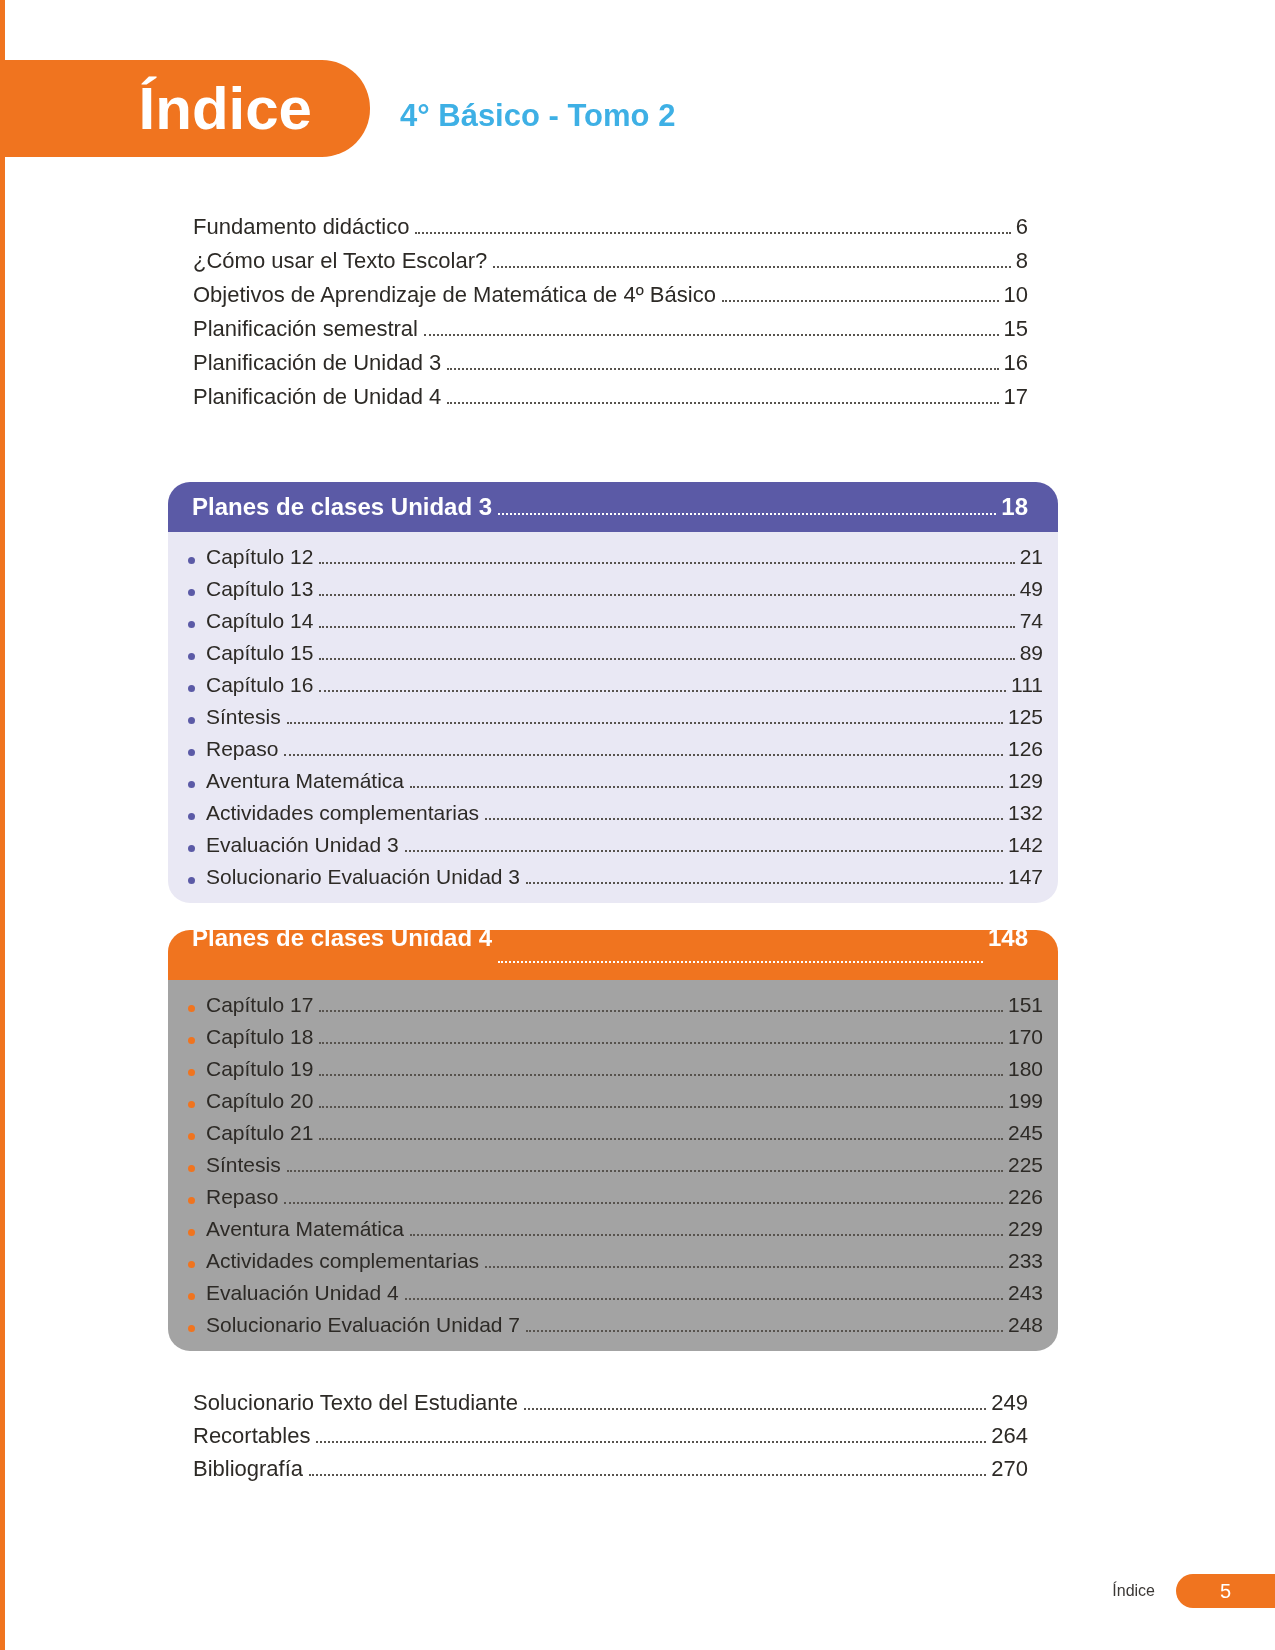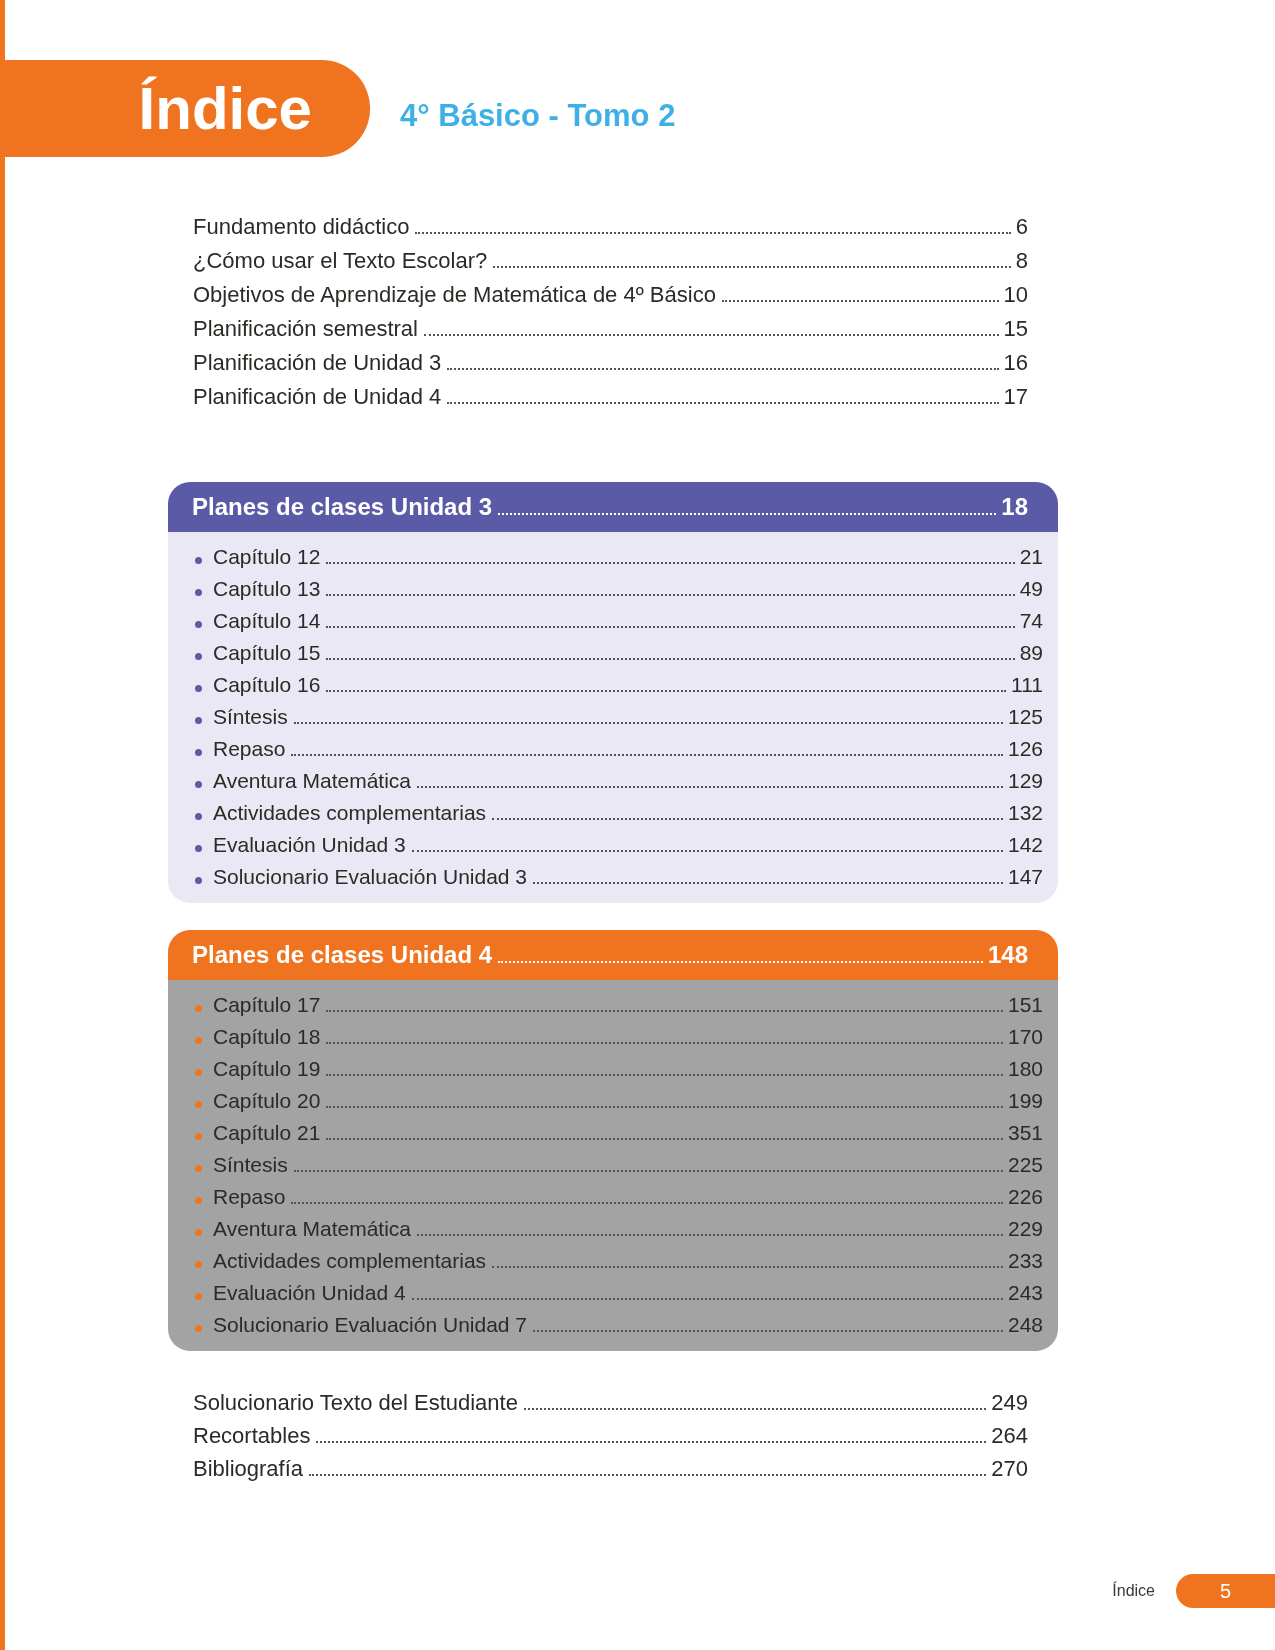--- a/index.html
+++ b/index.html
@@ -49,23 +49,23 @@
   .unit-4{top:930px;}
   .unit-head{
     display:flex;align-items:baseline;
     height:50px;line-height:50px;
     padding:0 30px 17px 24px;box-sizing:border-box;
     border-radius:22px 22px 0 0;
     color:#ffffff;font-weight:700;font-size:24px;
   }
   .unit-head .leader{border-bottom-color:#ffffff;}
   .unit-3 .unit-head{background:#5b5aa6;}
-  .unit-4 .unit-head{background:#f0741f;}
+  .unit-4 .unit-head{background:#f0741f;align-items:flex-end;}
   .unit-body{
-    padding:9px 15px 10px 27px;
+    padding:9px 15px 10px 20px;
     border-radius:0 0 22px 22px;
     font-size:21px;
   }
   .unit-3 .unit-body{background:#e9e8f4;}
   .unit-4 .unit-body{background:#a3a3a3;}
   .unit-body .trow{height:32px;line-height:32px;}
   .bullet{
     width:7px;height:7px;border-radius:50%;
     margin-right:11px;flex:0 0 auto;
   }
@@ -233,21 +233,21 @@
       <div class="trow">
         <span class="bullet"></span>
         <span class="lbl">Capítulo 20</span>
         <span class="leader"></span>
         <span class="pg">199</span>
       </div>
       <div class="trow">
         <span class="bullet"></span>
         <span class="lbl">Capítulo 21</span>
         <span class="leader"></span>
-        <span class="pg">351</span>
+        <span class="pg">245</span>
       </div>
       <div class="trow">
         <span class="bullet"></span>
         <span class="lbl">Síntesis</span>
         <span class="leader"></span>
         <span class="pg">225</span>
       </div>
       <div class="trow">
         <span class="bullet"></span>
         <span class="lbl">Repaso</span>

